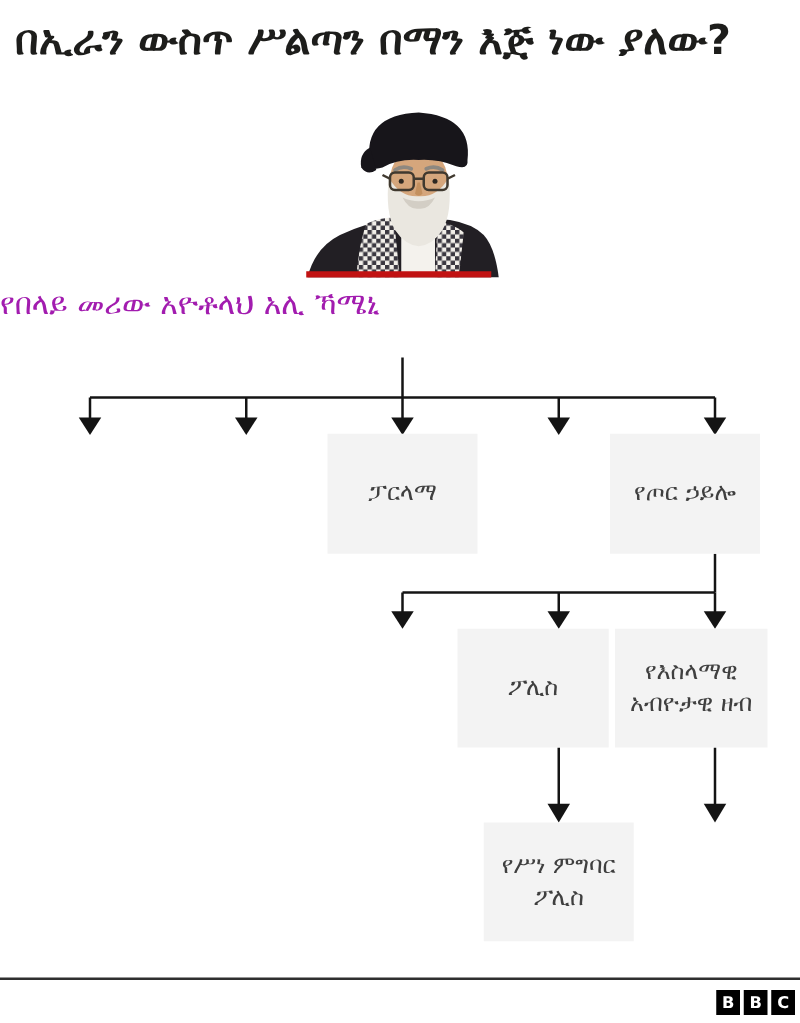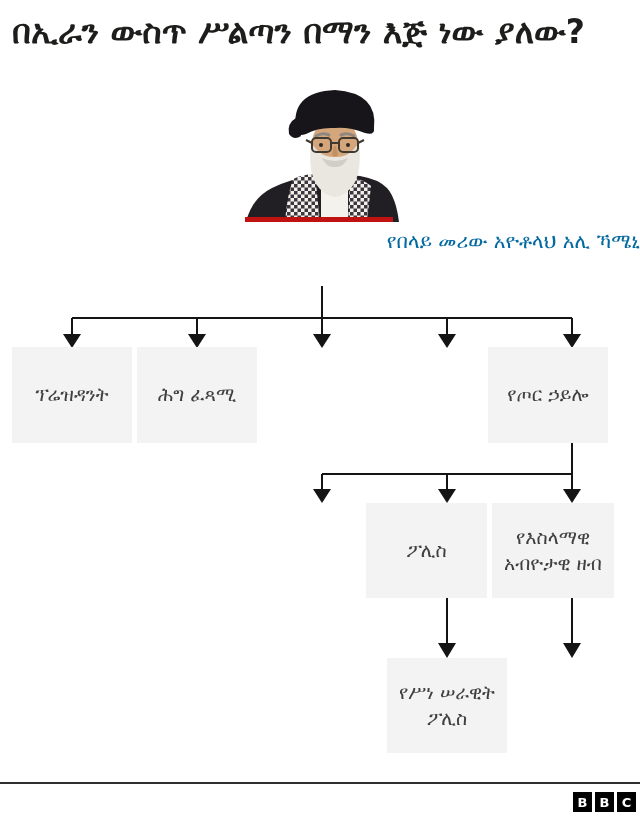--- a/index.html
+++ b/index.html
@@ -8,22 +8,22 @@
     font-family:"DejaVu Sans",sans-serif;overflow:hidden;
   }
   .title{
     position:absolute;left:12px;top:12px;width:618px;
     font-size:33px;line-height:1.2;font-weight:bold;color:#1d1d1b;
     white-space:nowrap;overflow:hidden;margin:0;
   }
   .portrait-svg{position:absolute;left:238px;top:86px;width:164px;height:136px;}
   .red-bar{position:absolute;left:245px;top:217px;width:148px;height:5px;background:#c11212;z-index:3;}
   .caption{
-    position:absolute;left:0;top:229px;width:640px;text-align:right;
-    font-size:20px;color:#0369a1;
+    position:absolute;left:0;top:229px;width:640px;text-align:left;
+    font-size:24px;color:#a21caf;
   }
   .connectors{position:absolute;left:0;top:0;width:640px;height:818px;pointer-events:none;}
   .node{
     position:absolute;background:#f3f3f3;color:#3f3f3f;
     display:flex;align-items:center;justify-content:center;text-align:center;
     font-size:19px;line-height:1.32;padding:4px 8px;box-sizing:border-box;
   }
   
   .r1{top:347px;height:96px;width:120px;}
   .r1c1{left:12px;}  .r1c2{left:137px;} .r1c3{left:262px;} .r1c4{left:387px;} .r1c5{left:488px;}
@@ -116,28 +116,27 @@
 
       <polygon points="313,489 331,489 322,503"></polygon>
       <polygon points="438,489 456,489 447,503"></polygon>
       <polygon points="563,489 581,489 572,503"></polygon>
 
       <polygon points="438,643 456,643 447,658"></polygon>
       <polygon points="563,643 581,643 572,658"></polygon>
     </g>
   </svg>
 
-  <div class="node r1 r1c1">ፕሬዝዳንት</div>
-  <div class="node r1 r1c2">ሕግ ፈጻሚ</div>
+  <div class="node r1 r1c3">ፓርላማ</div>
   <div class="node r1 r1c5">የጦር ኃይሎ</div>
 
   <div class="node r2 r2c2">ፖሊስ</div>
   <div class="node r2 r2c3">የእስላማዊ አብዮታዊ ዘብ</div>
 
-  <div class="node r3 r3c1">የሥነ ሠራዊት ፖሊስ</div>
+  <div class="node r3 r3c1">የሥነ ምግባር ፖሊስ</div>
 
   <div class="divider"></div>
 
   <div class="bbc">
     <span class="blk">B</span>
     <span class="blk">B</span>
     <span class="blk">C</span>
   </div>
 
 </div>

